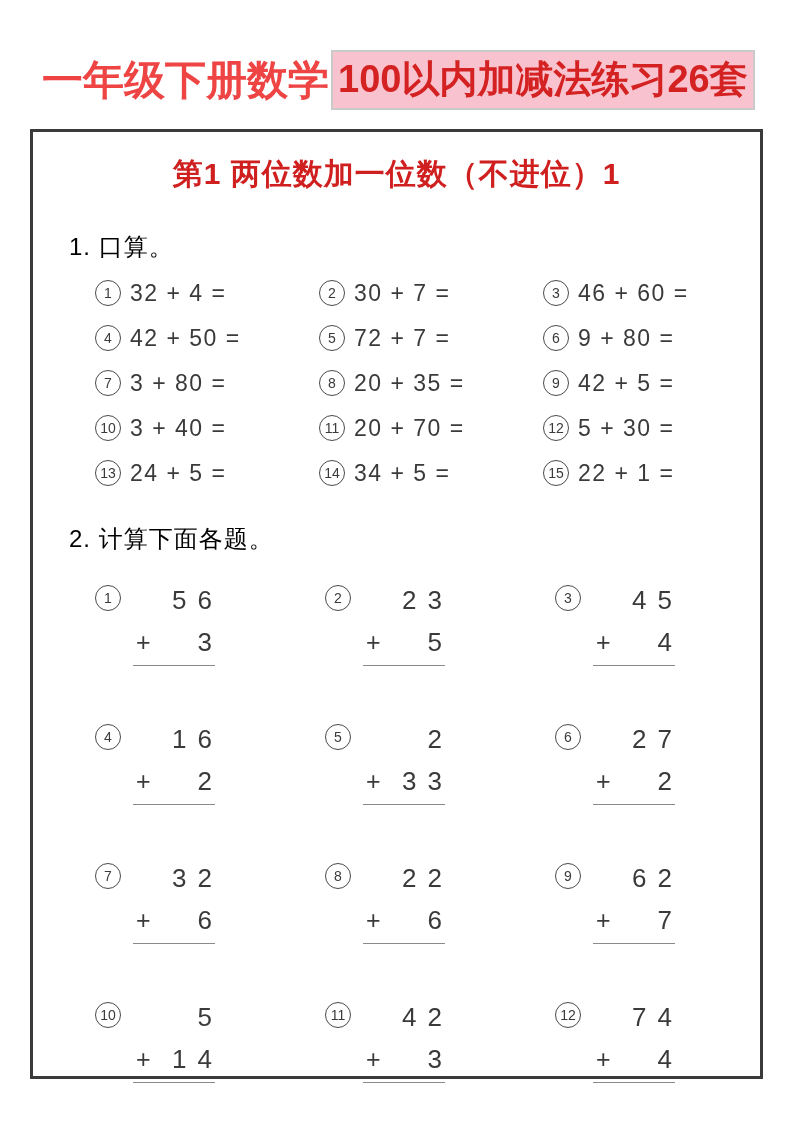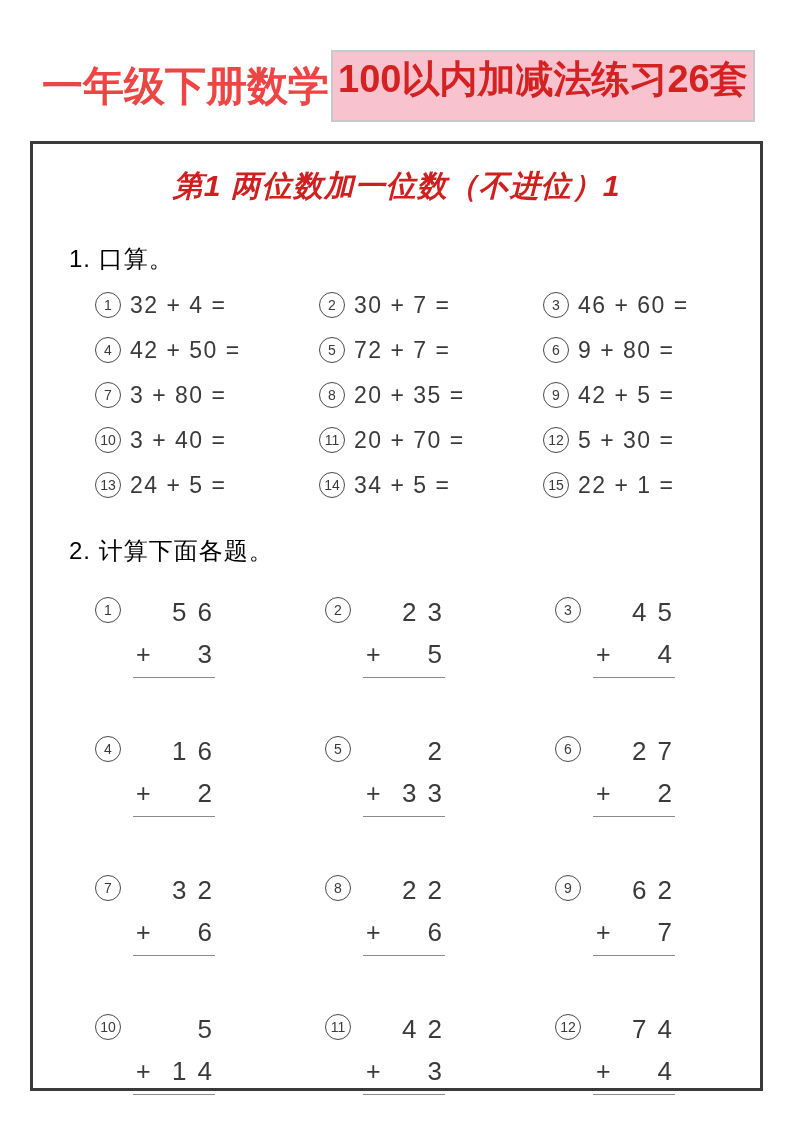--- a/index.html
+++ b/index.html
@@ -18,37 +18,36 @@
     white-space:nowrap;
   }
   .hdr-black {
     font-size:41px; font-weight:bold; color:#ef4444;
     letter-spacing:0px;
   }
   .hdr-red {
     font-size:38px; font-weight:bold; color:#d42222;
     background:#f8c3ce;
     border:2px solid #c9c9c9;
-    padding:2px 5px 15px 5px;
+    padding:2px 5px 3px 5px;
     margin-left:2px;
   }
   
   .sheet {
     margin:19px 30px 0 30px;
     width:733px; height:950px;
     border:3px solid #3a3a3a;
     background:#fff;
   }
   .ws-title {
     margin-top:22px;
     text-align:center;
     font-size:30px; font-weight:bold;
     color:#cf1f1f;
     letter-spacing:1px;
-    font-style:italic;
   }
   .sec-heading {
     margin:36px 0 0 36px;
     font-size:24px; color:#000000;
     letter-spacing:1px;
   }
   
   .oral-grid {
     display:grid;
     grid-template-columns:224px 224px 1fr;

